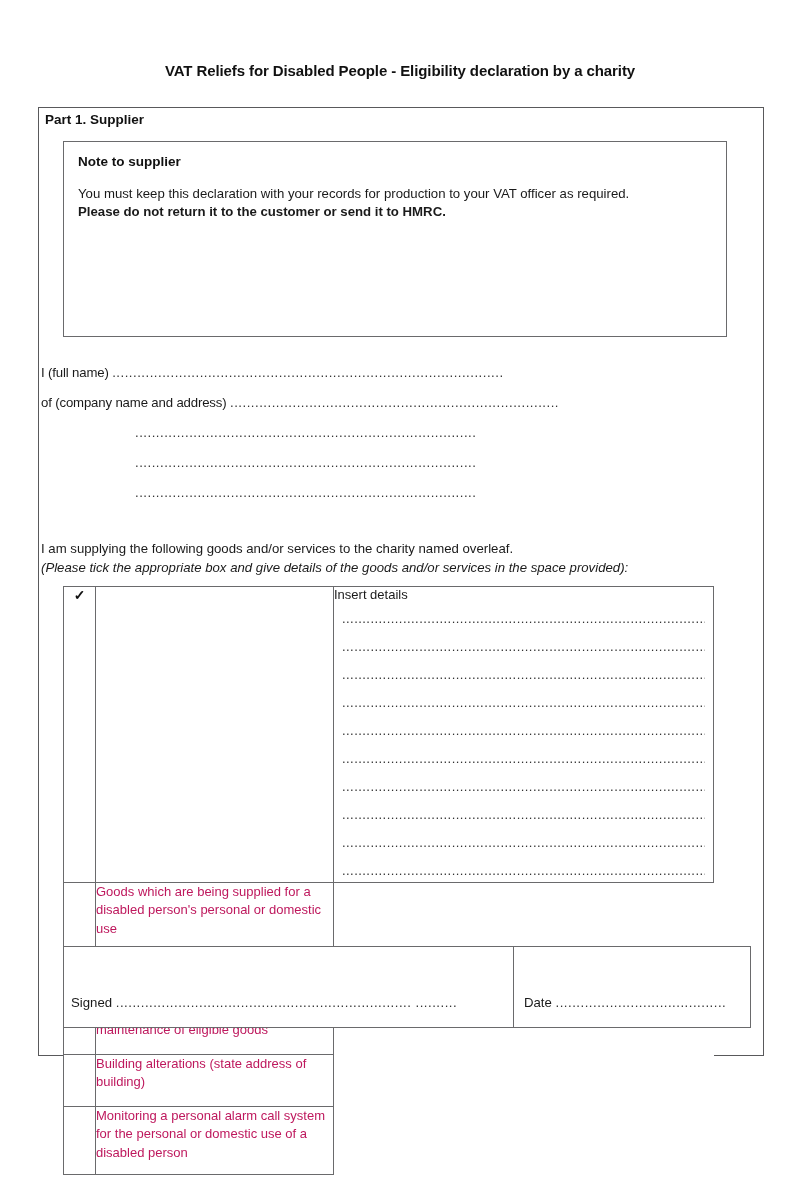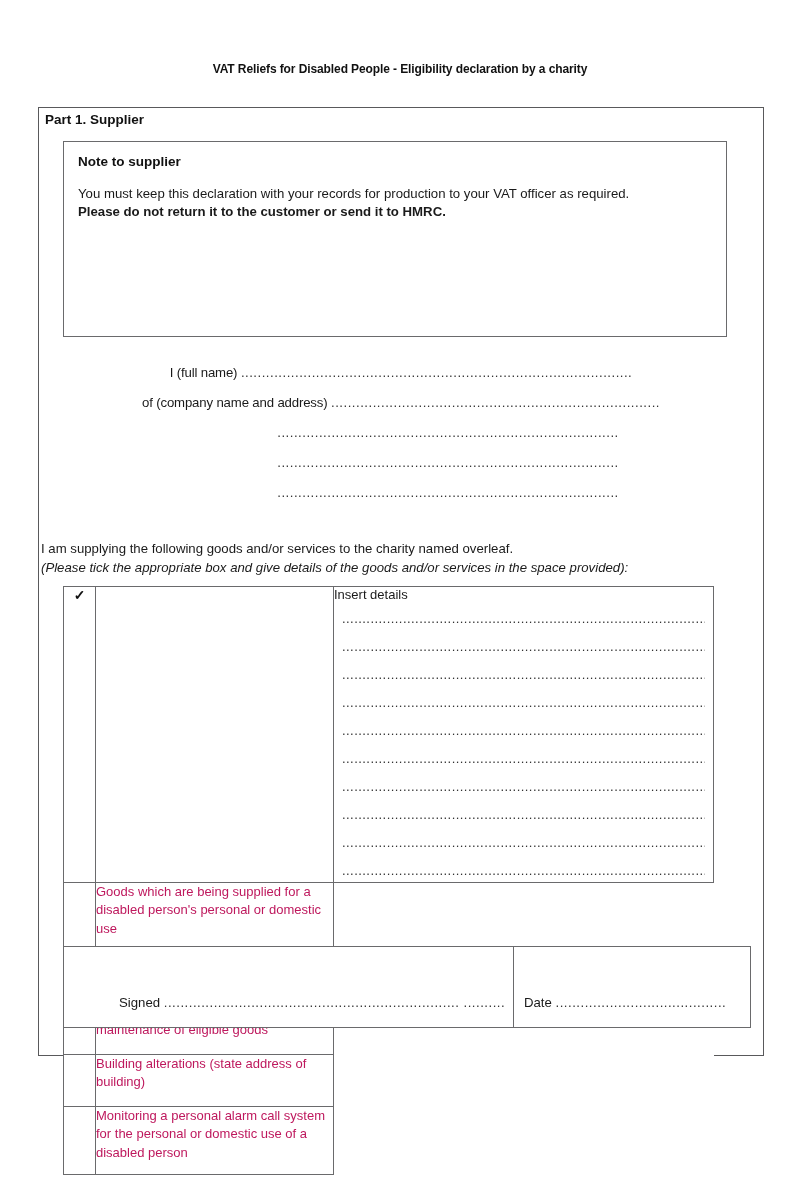--- a/index.html
+++ b/index.html
@@ -17,21 +17,21 @@
     overflow: hidden;
   }
 
   
   .doc-title {
     position: absolute;
     left: 0;
     top: 62px;
     width: 800px;
     text-align: center;
-    font-size: 12px;
+    font-size: 15px;
     font-weight: bold;
     letter-spacing: -0.1px;
     color: #111111;
   }
 
   
   .outer-frame {
     position: absolute;
     left: 38px;
     top: 107px;
@@ -83,21 +83,20 @@
   .note-strong { font-weight: bold; }
 
   
   .fill-block { position: absolute; left: 2px; top: 257px; width: 720px; }
   .fill-row {
     font-size: 13.2px;
     color: #1a1a1a;
     white-space: nowrap;
     margin-bottom: 15px;
     letter-spacing: 0;
-    text-align: center;
   }
   .fill-row .lbl { letter-spacing: -0.15px; }
   .dots { letter-spacing: 0.5px; color: #333; }
   .dots-indent { padding-left: 94px; }
 
   
   .supply-stmt {
     position: absolute;
     left: 2px;
     top: 420px;
@@ -186,21 +185,20 @@
     flex: 1;
     position: relative;
   }
   .sign-text {
     position: absolute;
     left: 7px;
     bottom: 17px;
     font-size: 13.2px;
     color: #1a1a1a;
     white-space: nowrap;
-    margin-left: 48px;
   }
   .date-text {
     position: absolute;
     left: 10px;
     bottom: 17px;
     font-size: 13.2px;
     color: #1a1a1a;
     white-space: nowrap;
   }
 </style>

